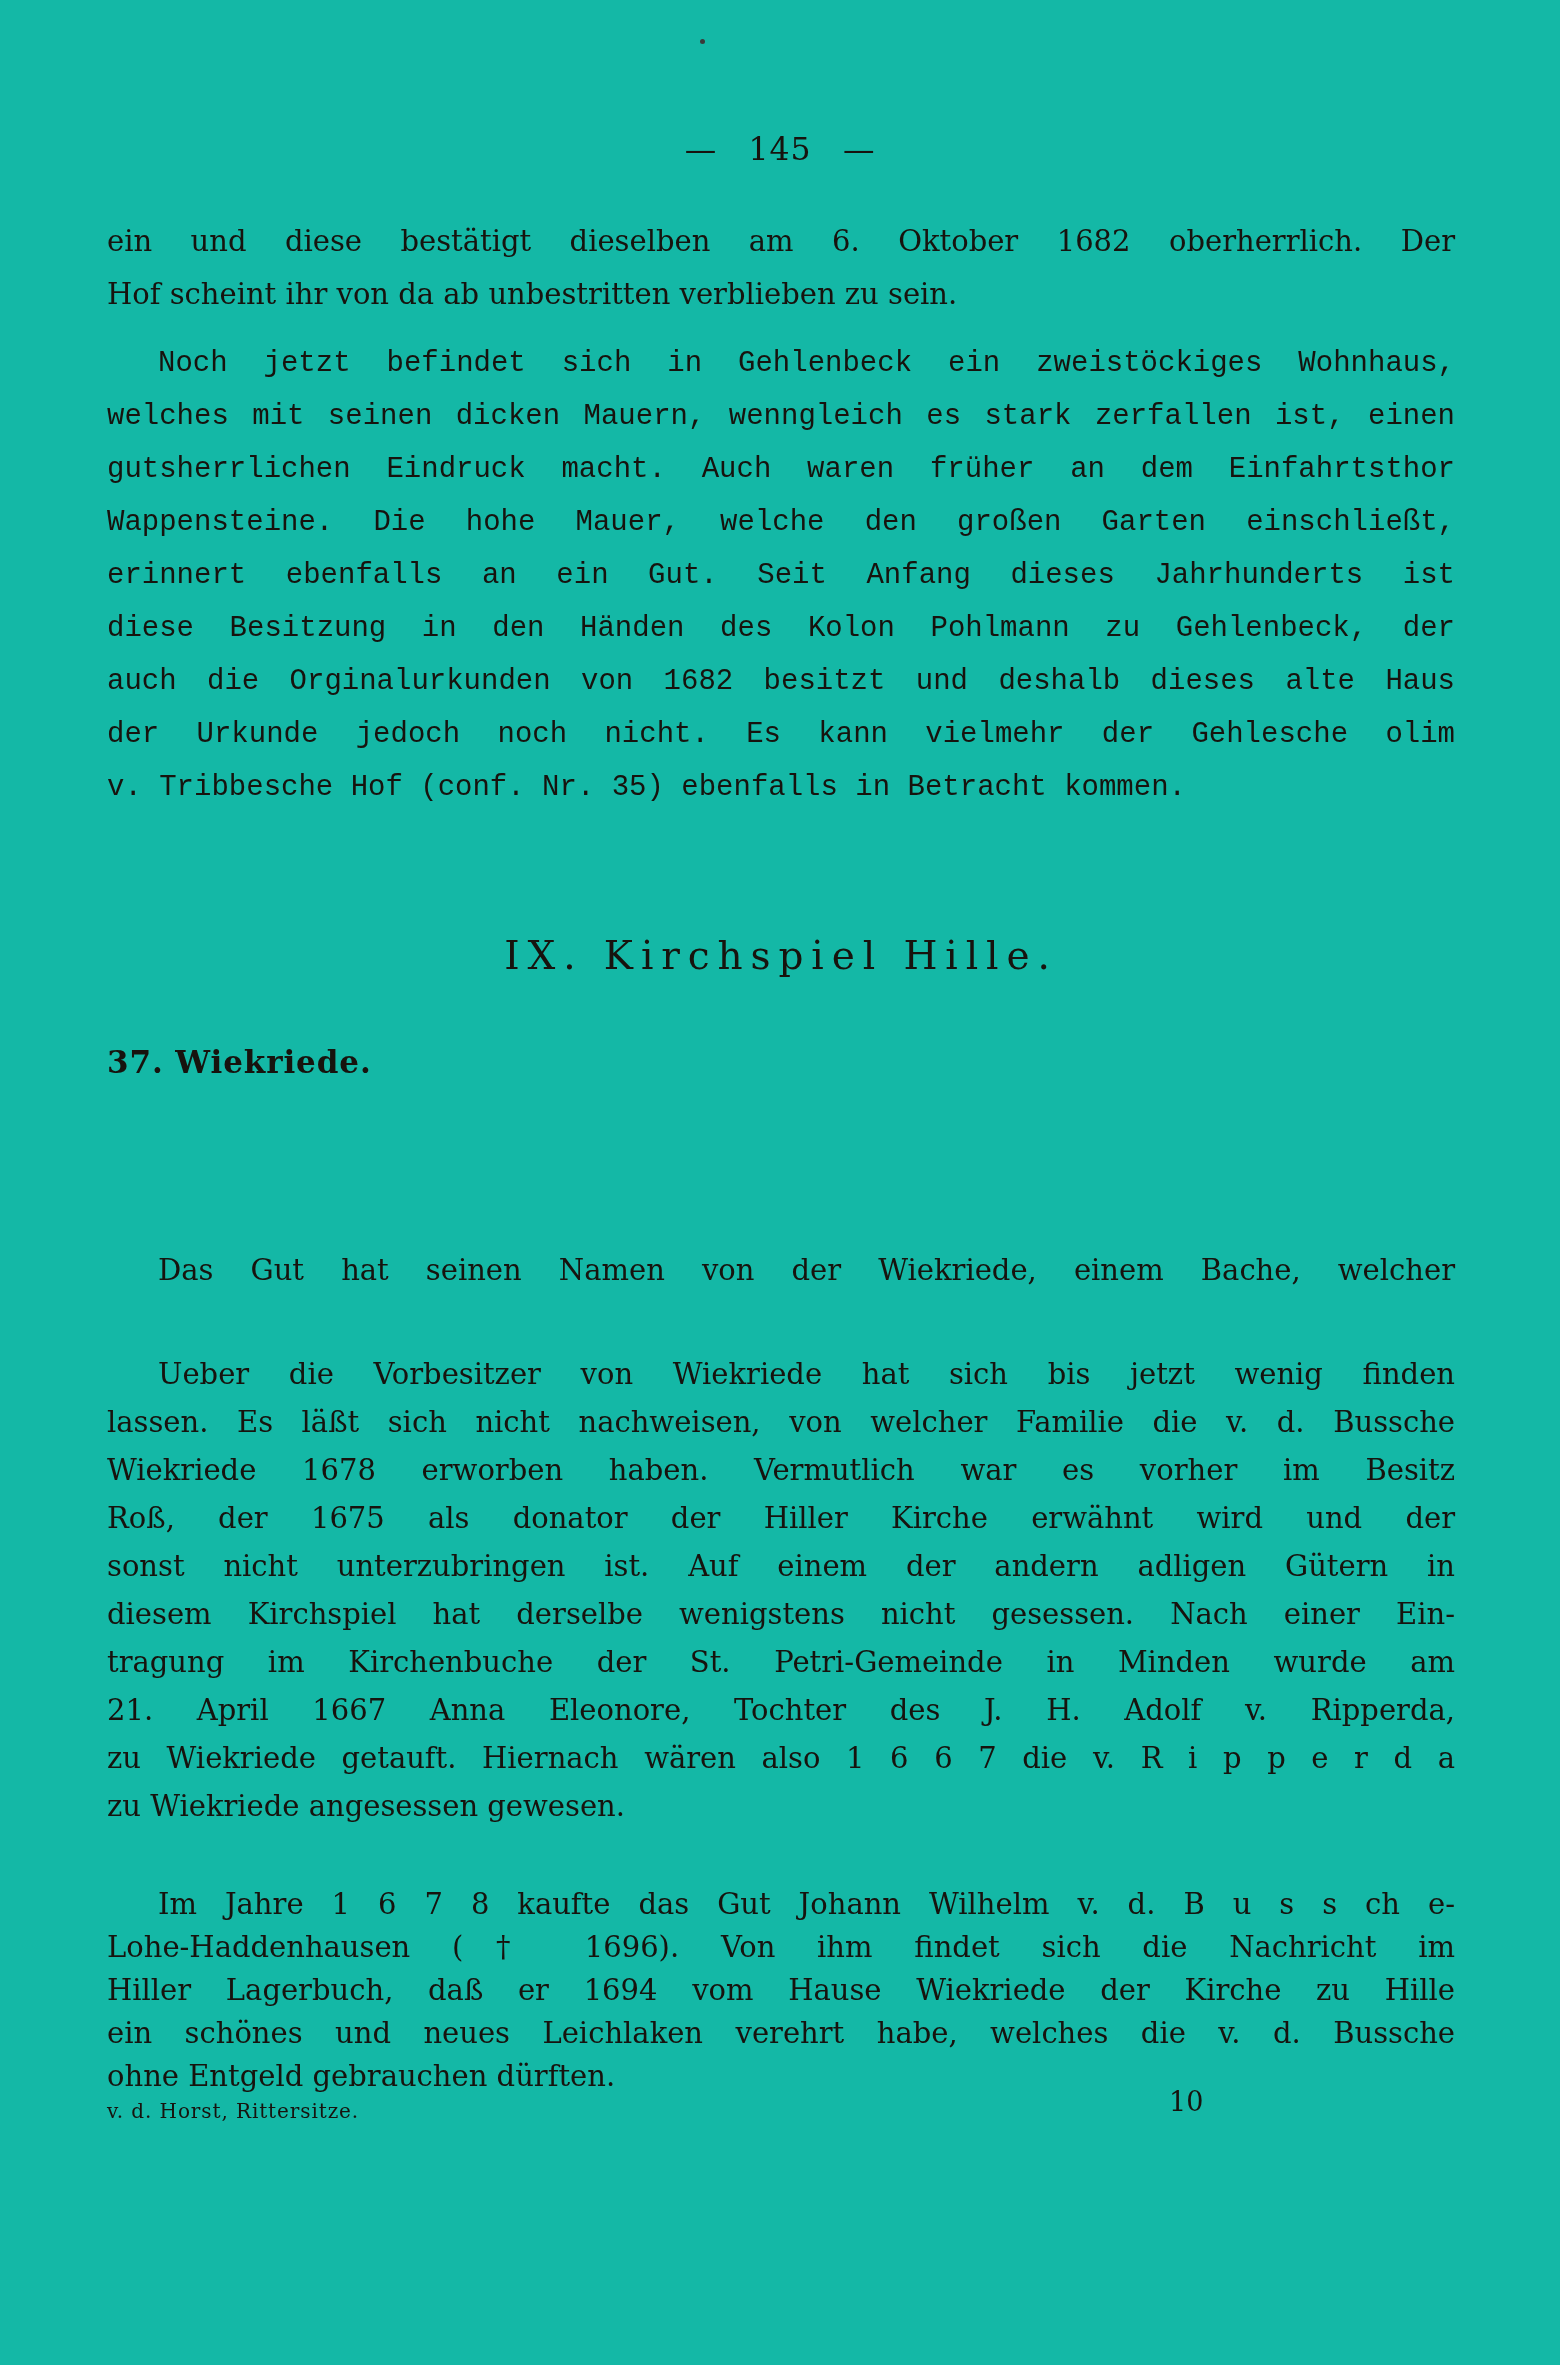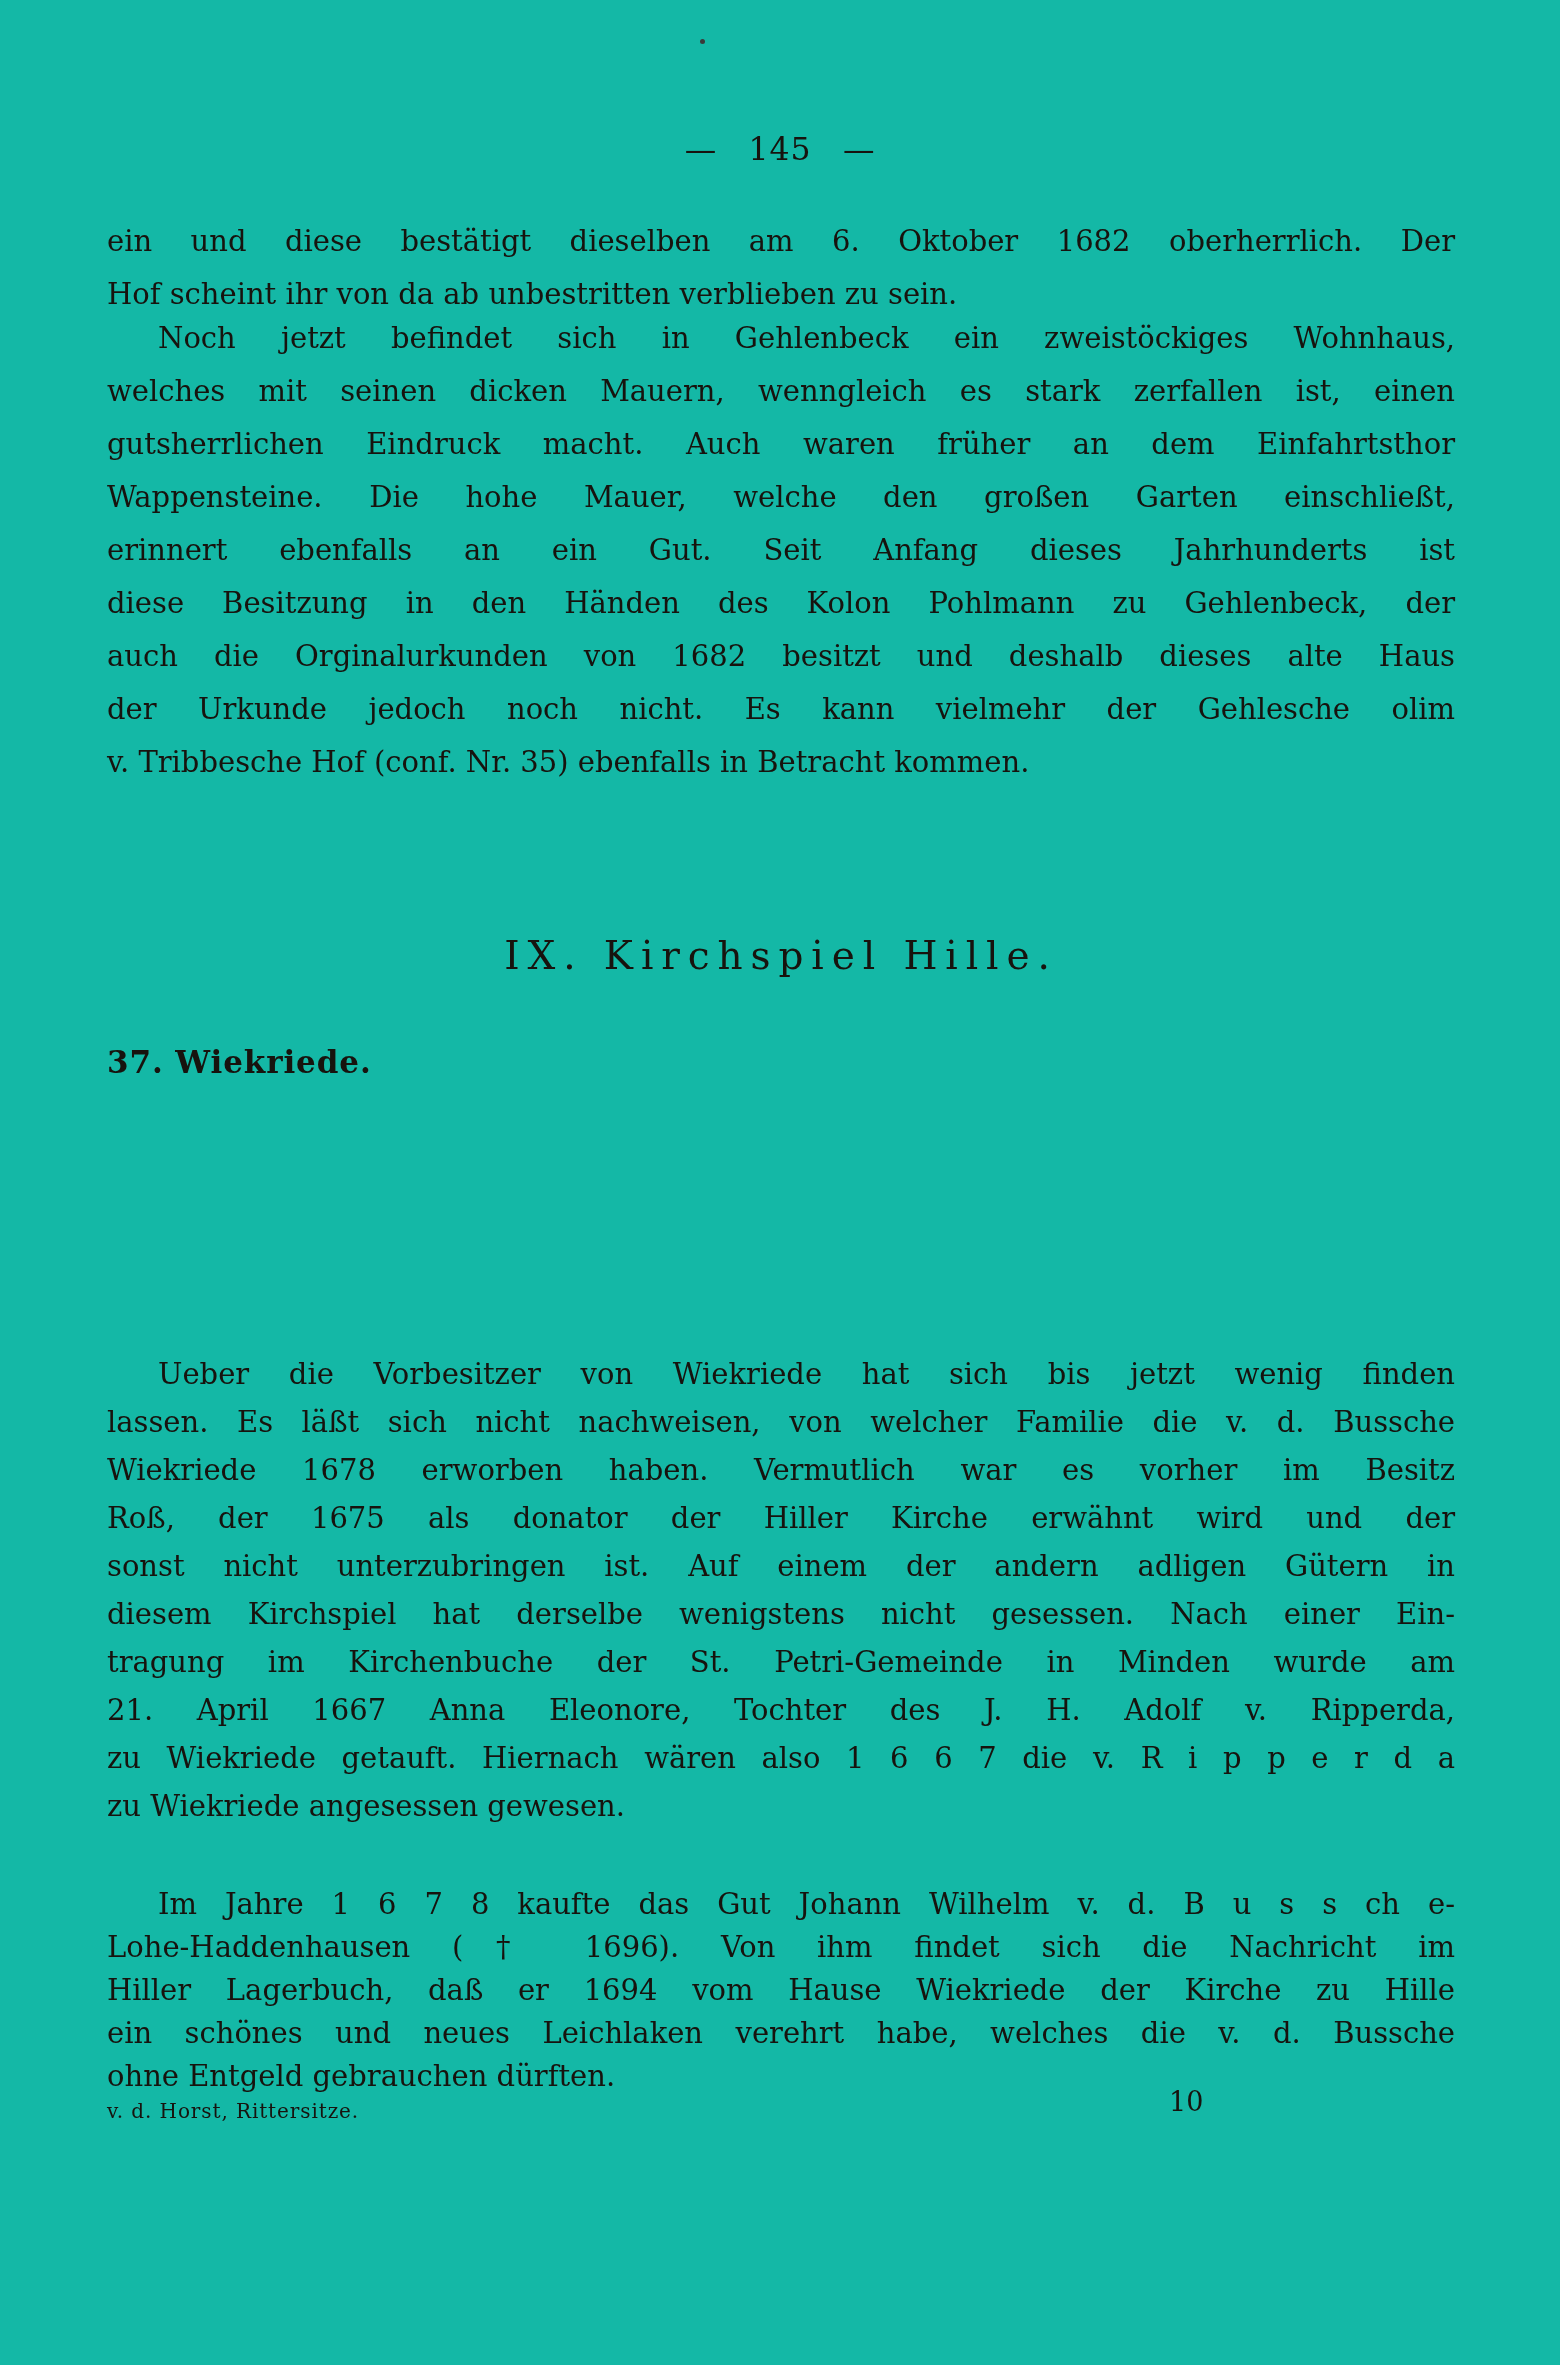--- a/index.html
+++ b/index.html
@@ -106,38 +106,39 @@
 
   <div class="abs pageno-row">
     <span>—</span><span class="num">145</span><span>—</span>
   </div>
 
   <div class="abs body-block para" style="top:215px;">
       <div class="text-line fill">ein und diese bestätigt dieselben am 6. Oktober 1682 oberherrlich.  Der</div>
       <div class="text-line last">Hof scheint ihr von da ab unbestritten verblieben zu sein.</div>
     </div>
 
-  <div class="abs body-block para indent" style="top:312px;">
+  <div class="abs body-block para indent" style="top:337px;font-family:Liberation Mono, monospace;">
       <div class="text-line fill">Noch jetzt befindet sich in Gehlenbeck ein zweistöckiges Wohnhaus,</div>
       <div class="text-line fill">welches mit seinen dicken Mauern, wenngleich es stark zerfallen ist, einen</div>
       <div class="text-line fill">gutsherrlichen Eindruck macht.  Auch waren früher an dem Einfahrtsthor</div>
       <div class="text-line fill">Wappensteine.  Die hohe Mauer, welche den großen Garten einschließt,</div>
       <div class="text-line fill">erinnert ebenfalls an ein Gut.  Seit Anfang dieses Jahrhunderts ist</div>
       <div class="text-line fill">diese Besitzung in den Händen des Kolon Pohlmann zu Gehlenbeck, der</div>
       <div class="text-line fill">auch die Orginalurkunden von 1682 besitzt und deshalb dieses alte Haus</div>
       <div class="text-line fill">der Urkunde jedoch noch nicht.  Es kann vielmehr der Gehlesche olim</div>
       <div class="text-line last">v. Tribbesche Hof (conf. Nr. 35) ebenfalls in Betracht kommen.</div>
     </div>
 
   <h2 class="abs chapter-heading">IX. Kirchspiel Hille.</h2>
 
   <h3 class="abs entry-heading">37. Wiekriede.</h3>
 
 
   <div class="abs body-block para indent" style="top:1244px;">
+      <div class="text-line fill">Das Gut hat seinen Namen von der Wiekriede, einem Bache, welcher</div>
     </div>
 
   <div id="para-prev-owners" class="abs body-block para indent" style="top:1350px;">
       <div class="text-line fill">Ueber die Vorbesitzer von Wiekriede hat sich bis jetzt wenig finden</div>
       <div class="text-line fill">lassen.  Es läßt sich nicht nachweisen, von welcher Familie die v. d. Bussche</div>
       <div class="text-line fill">Wiekriede 1678 erworben haben.  Vermutlich war es vorher im Besitz</div>
       <div class="text-line fill">Roß, der 1675 als donator der Hiller Kirche erwähnt wird und der</div>
       <div class="text-line fill">sonst nicht unterzubringen ist.  Auf einem der andern adligen Gütern in</div>
       <div class="text-line fill">diesem Kirchspiel hat derselbe wenigstens nicht gesessen.  Nach einer Ein-</div>
       <div class="text-line fill">tragung im Kirchenbuche der St. Petri-Gemeinde in Minden wurde am</div>

